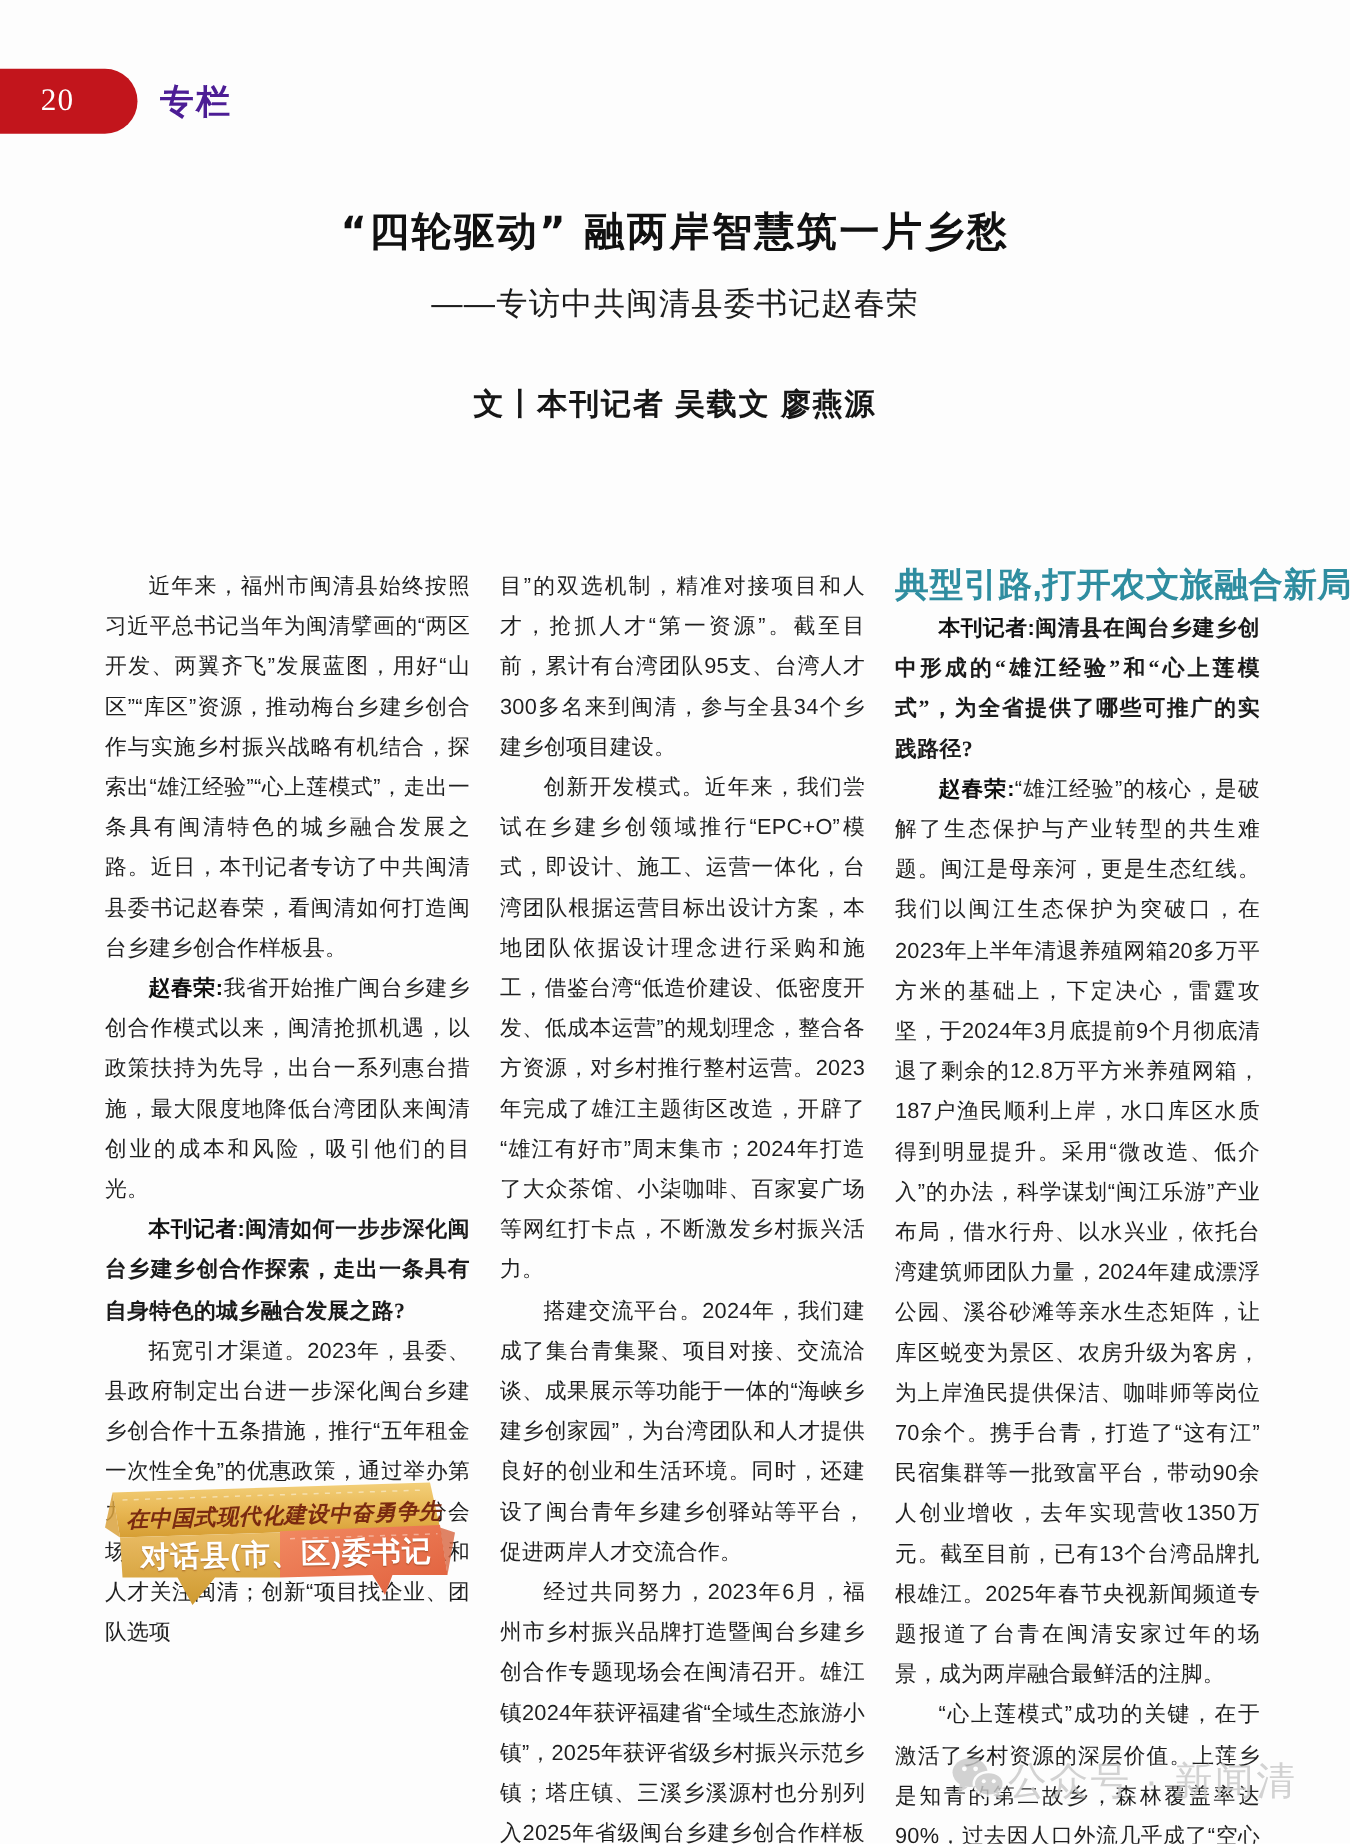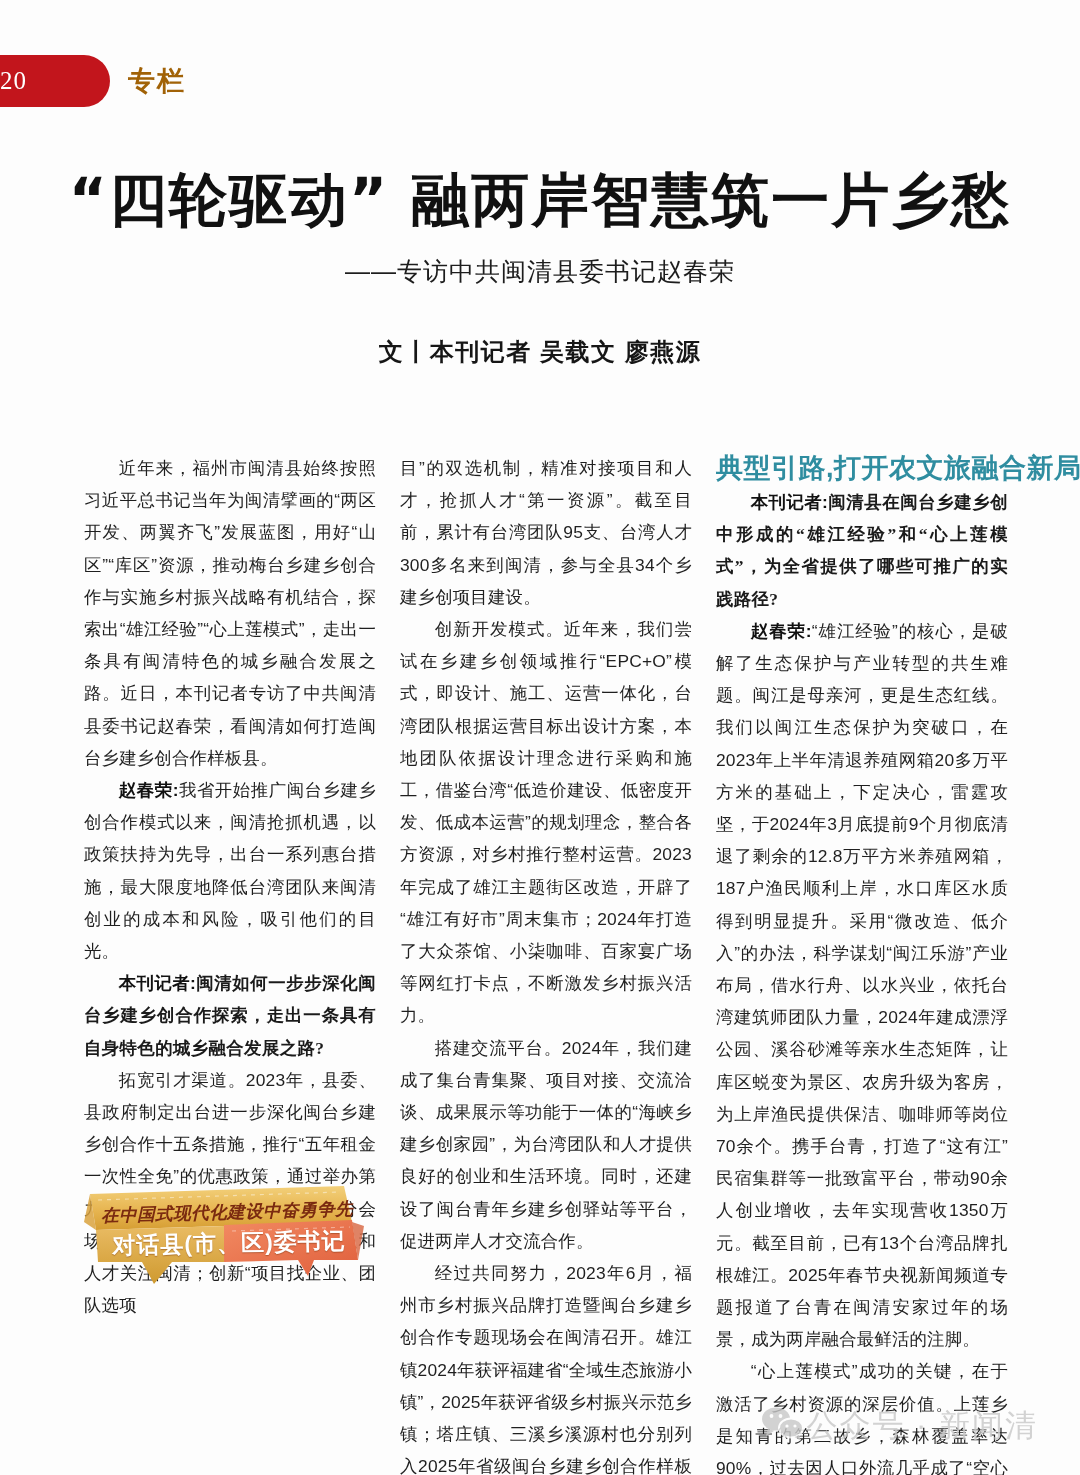--- a/index.html
+++ b/index.html
@@ -33,48 +33,48 @@
     height: 52px;
   }
   .runhead-badge {
     width: 110px;
     height: 52px;
     background: #c2151c;
     border-top-right-radius: 26px;
     border-bottom-right-radius: 26px;
     display: flex;
     align-items: center;
-    justify-content: flex-start;
+    justify-content: center;
     padding-right: 18px;
     box-sizing: border-box;
   }
   .runhead-num {
     color: #ffffff;
     font-size: 25px;
     letter-spacing: 1px;
     font-family: "Liberation Serif", "DejaVu Serif", serif;
   }
   .runhead-label {
     margin-left: 18px;
     font-size: 27px;
     font-weight: bold;
-    color: #a16207;
+    color: #4c1d95;
     letter-spacing: 2px;
   }
 
   
   .titleblock {
     position: absolute;
     top: 168px;
     left: 0;
     width: 1080px;
     text-align: center;
   }
   .headline {
-    font-size: 58px;
+    font-size: 32px;
     font-weight: bold;
     letter-spacing: 2px;
     color: #111111;
     line-height: 1.12;
     font-family: "DejaVu Sans", "Liberation Sans", sans-serif;
     white-space: nowrap;
   }
   .subheadline {
     margin-top: 22px;
     font-size: 25px;

